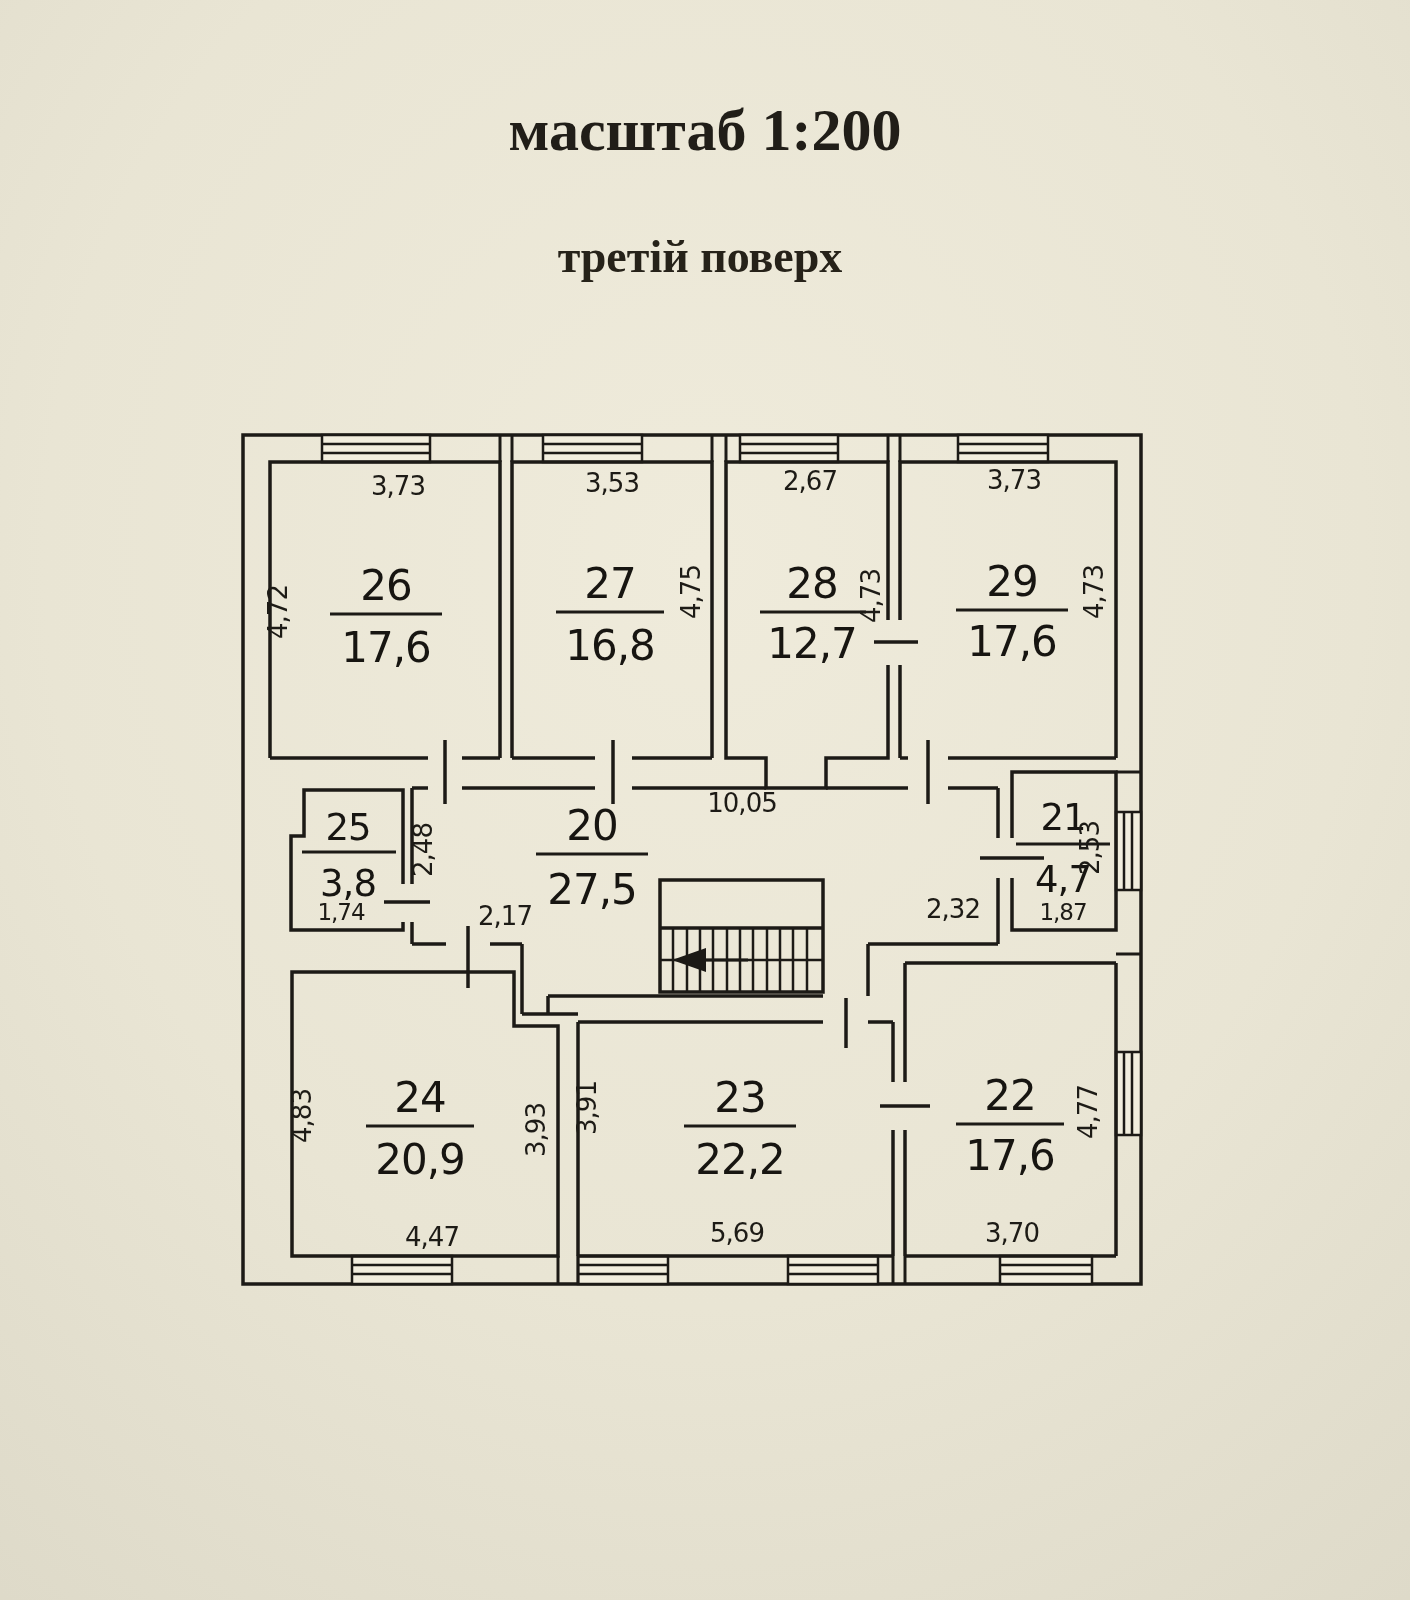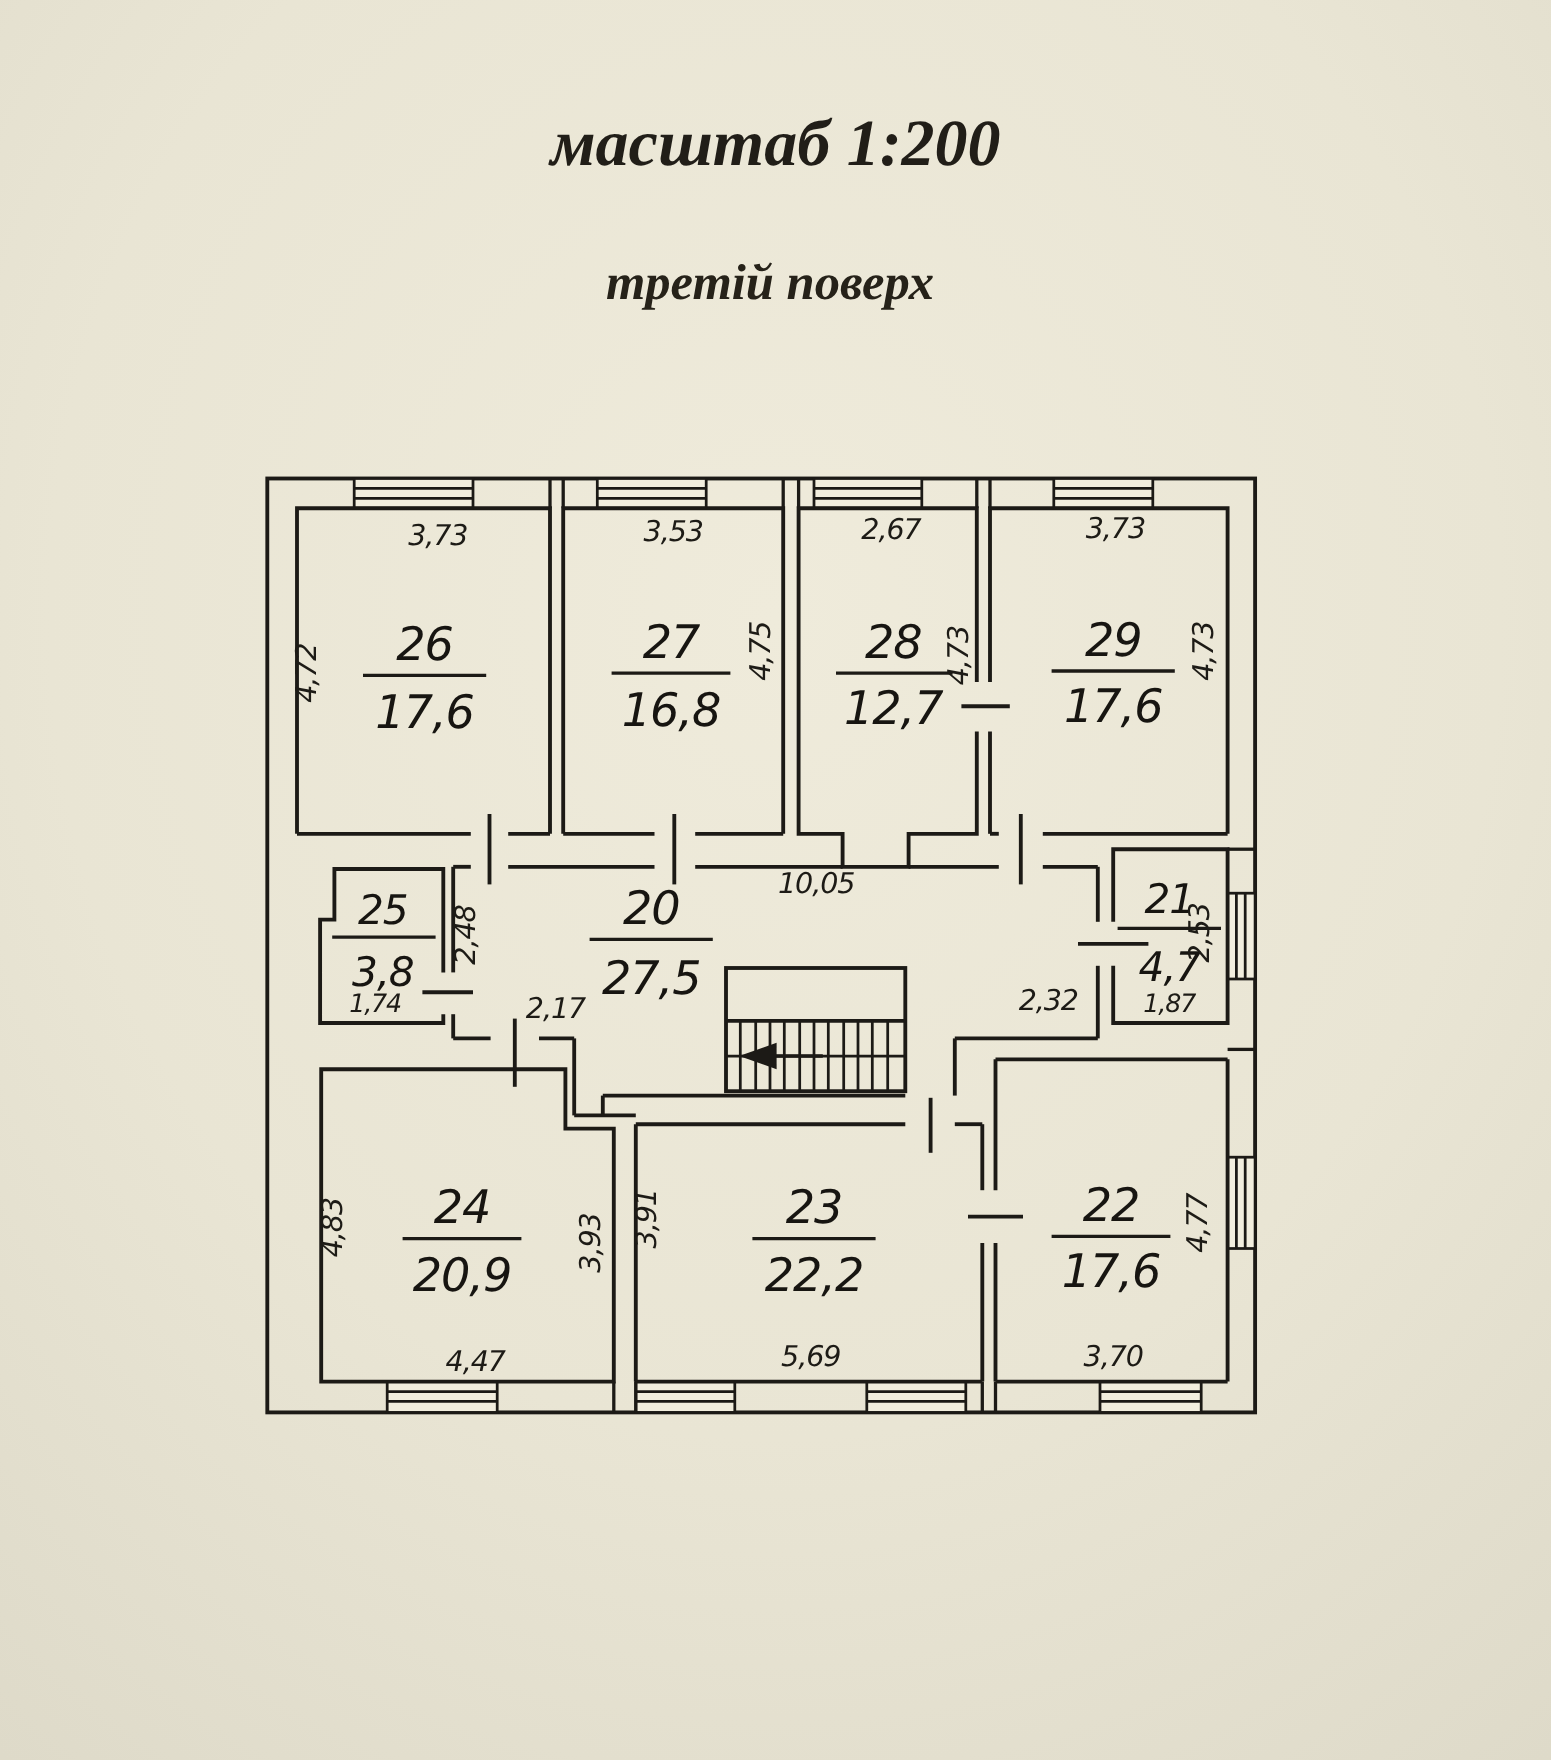--- a/index.html
+++ b/index.html
@@ -2,21 +2,21 @@
 <html><head>
 <meta charset="utf-8">
 <style>
   html,body{margin:0;padding:0;}
   body{
     width:1410px;height:1600px;
     background:#e9e5d4;
     font-family:"Liberation Sans", sans-serif;
     overflow:hidden;
   }
-  .page{position:relative;width:1410px;height:1600px;font-style:italic;}
+  .page{position:relative;width:1410px;height:1600px;}
   svg{display:block;}
   .ttl{
     font-family:"Liberation Serif", serif;
     font-weight:bold;
     fill:#211e18;
   }
   .sub{
     font-family:"Liberation Serif", serif;
     font-weight:bold;
     fill:#262219;

